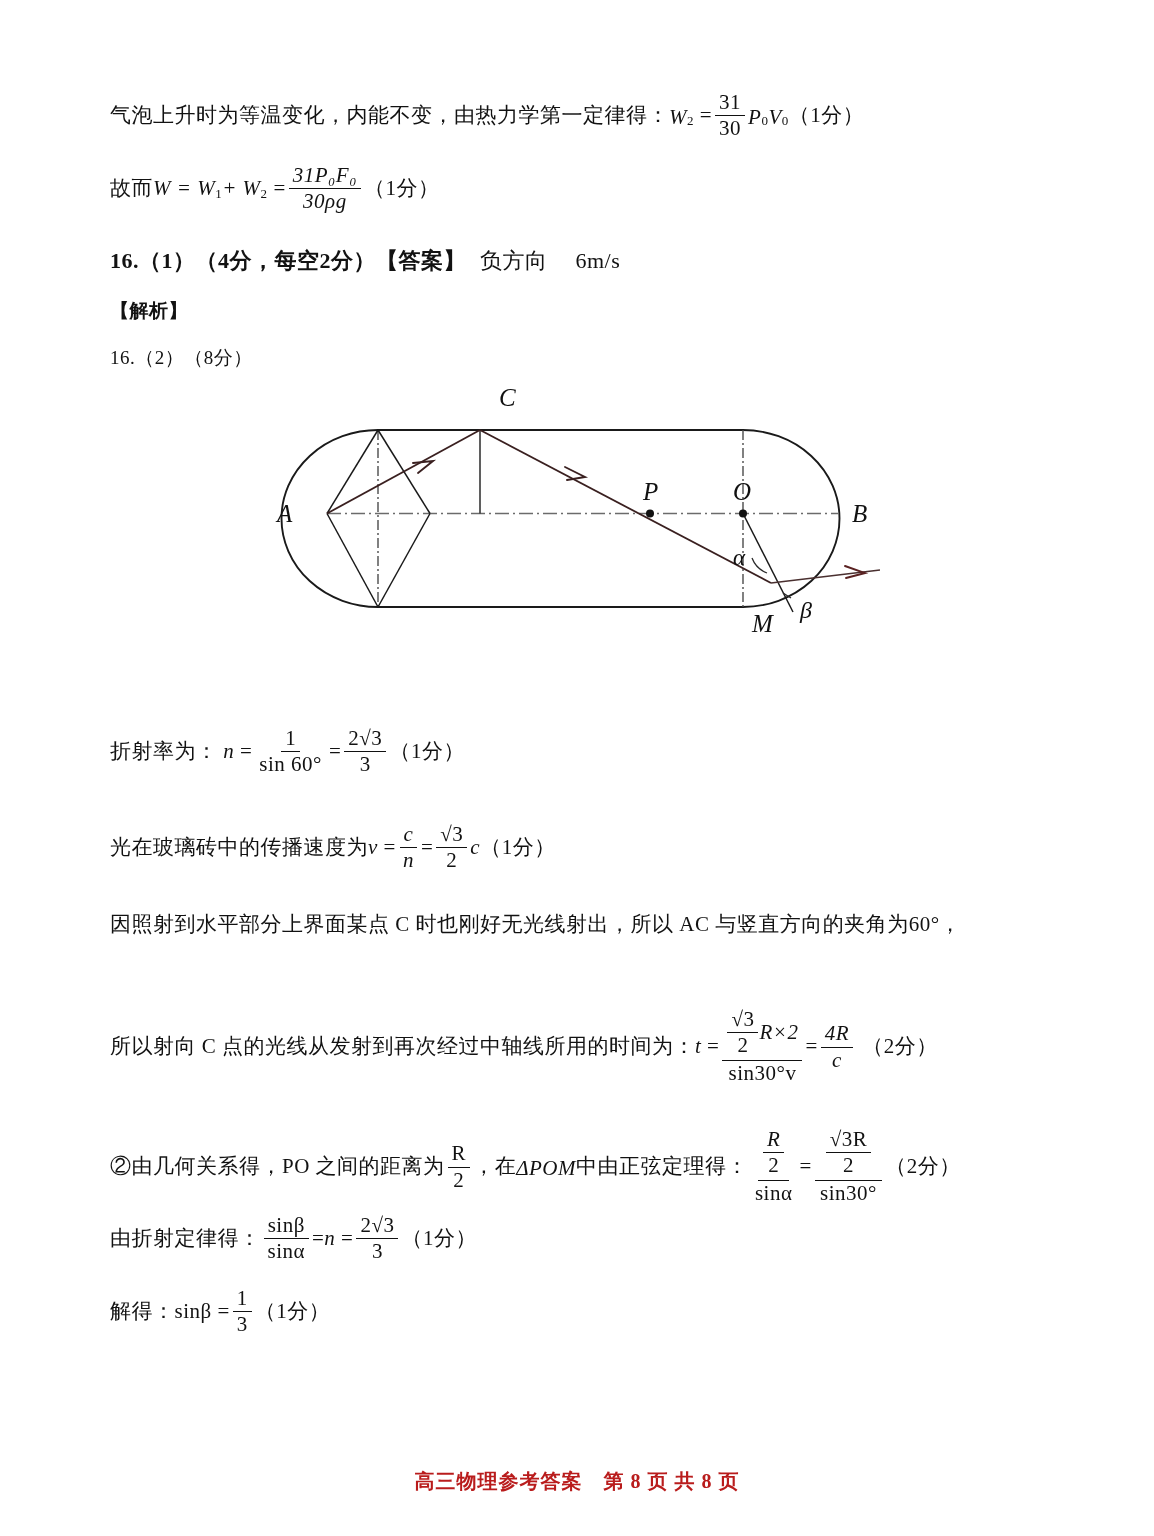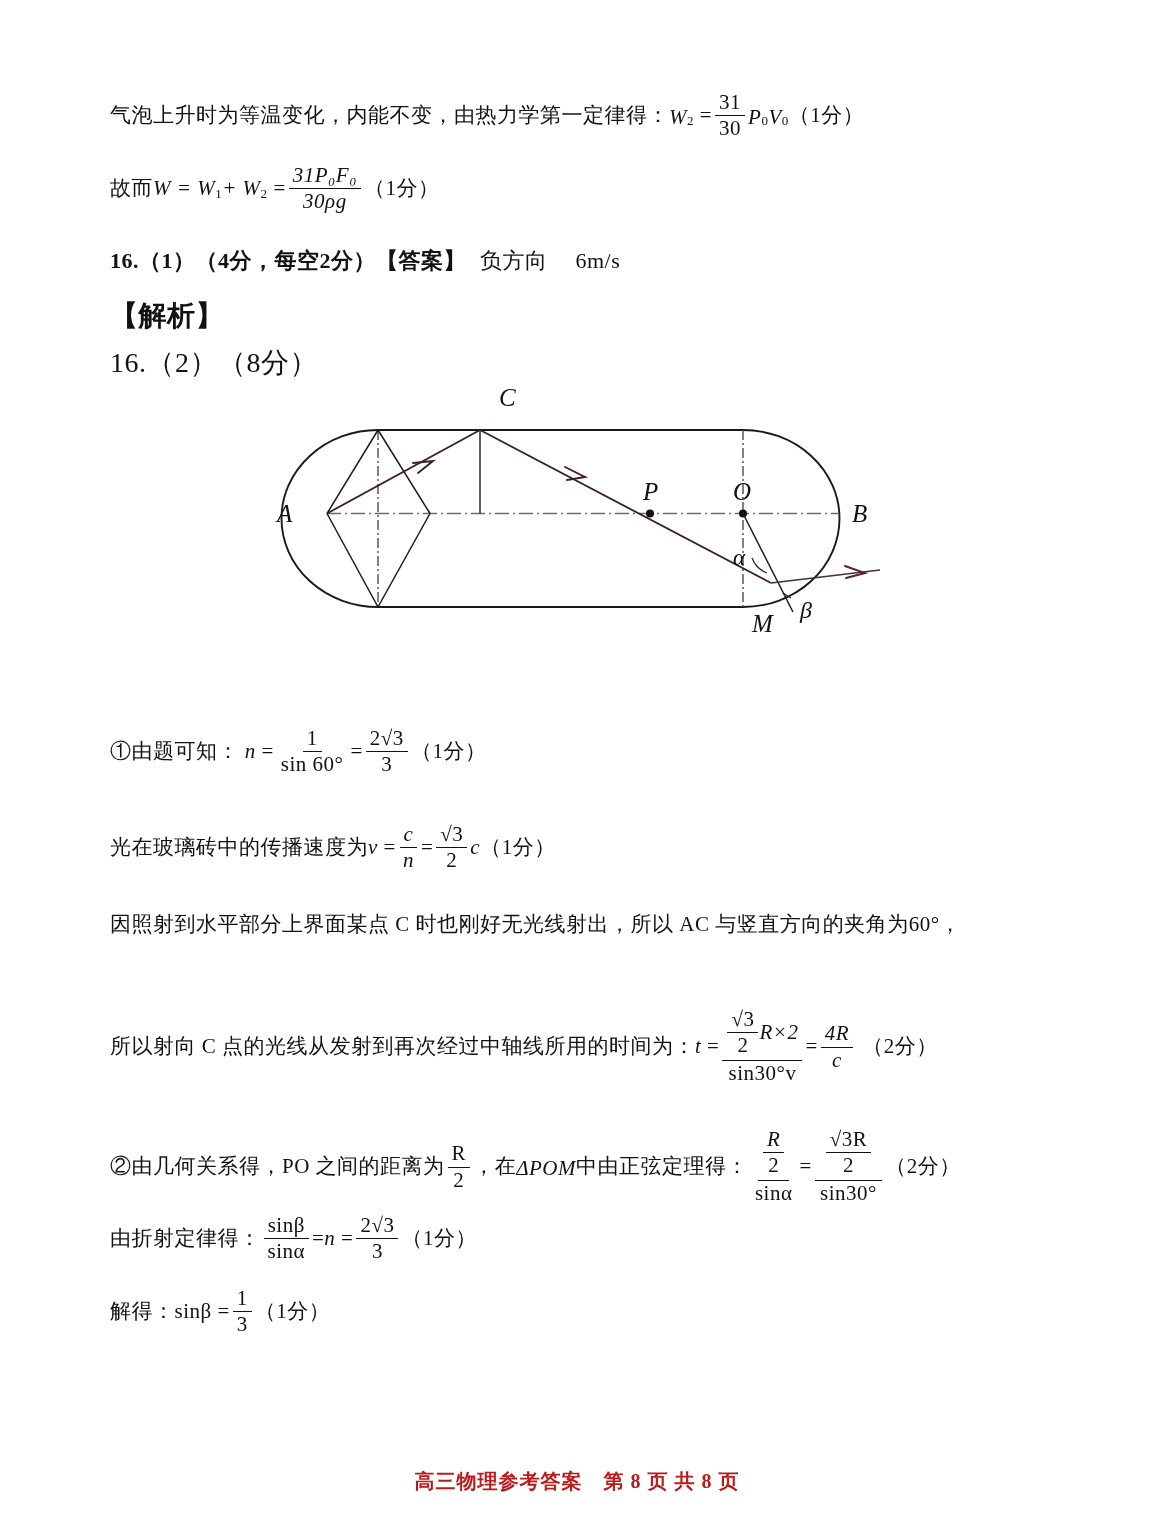--- a/index.html
+++ b/index.html
@@ -112,25 +112,25 @@
           <span class="den">30ρg</span>
         </span></span><span class="cn" style="font-style:normal">（1分）</span>
   </div>
 
   <div class="line cn bold" style="left:110px; top:248px; font-size:22px;">
     <span>16.（1）（4分，每空2分）【答案】</span>
     <span style="font-weight:normal; margin-left:8px;">负方向</span>
     <span style="font-weight:normal; margin-left:22px;">6m/s</span>
   </div>
 
-  <div class="line cn bold" style="left:110px; top:300px; font-size:28px;">
+  <div class="line cn bold" style="left:110px; top:300px; font-size:19px;">
     <span>【解析】</span>
   </div>
 
-  <div class="line cn" style="left:110px; top:347px; font-size:28px;">
+  <div class="line cn" style="left:110px; top:347px; font-size:19px;">
     <span>16.（2）（8分）</span>
   </div>
 
   <div id="diagram">
     <svg width="640" height="260" viewBox="0 0 640 260" xmlns="http://www.w3.org/2000/svg">
 
       <g fill="none" stroke="#1a1a1a" stroke-width="1.9" stroke-linecap="round">
 
         <line x1="123" y1="50" x2="488" y2="50"></line>
 
@@ -187,21 +187,21 @@
       <text x="388" y="120" font-family="Liberation Serif, serif" font-style="italic" font-size="25" fill="#111">P</text>
       <text x="478" y="120" font-family="Liberation Serif, serif" font-style="italic" font-size="25" fill="#111">O</text>
       <text x="497" y="252" font-family="Liberation Serif, serif" font-style="italic" font-size="25" fill="#111">M</text>
       <text x="478" y="185" font-family="Liberation Serif, serif" font-style="italic" font-size="23" fill="#111">α</text>
       <text x="545" y="238" font-family="Liberation Serif, serif" font-style="italic" font-size="24" fill="#111">β</text>
     </svg>
   </div>
 
 
   <div class="line cn" style="left:110px; top:728px;">
-    <span>①由题可知：</span>
+    <span>折射率为：</span>
     <span class="math"><span>n</span>&nbsp;<span class="up">=</span><span class="frac">
           <span class="num up">1</span>
           <span class="den up">sin 60°</span>
         </span><span class="up">=</span><span class="frac">
           <span class="num up">2√3</span>
           <span class="den up">3</span>
         </span></span><span class="cn">（1分）</span>
   </div>
 
   <div class="line cn" style="left:110px; top:824px;">

